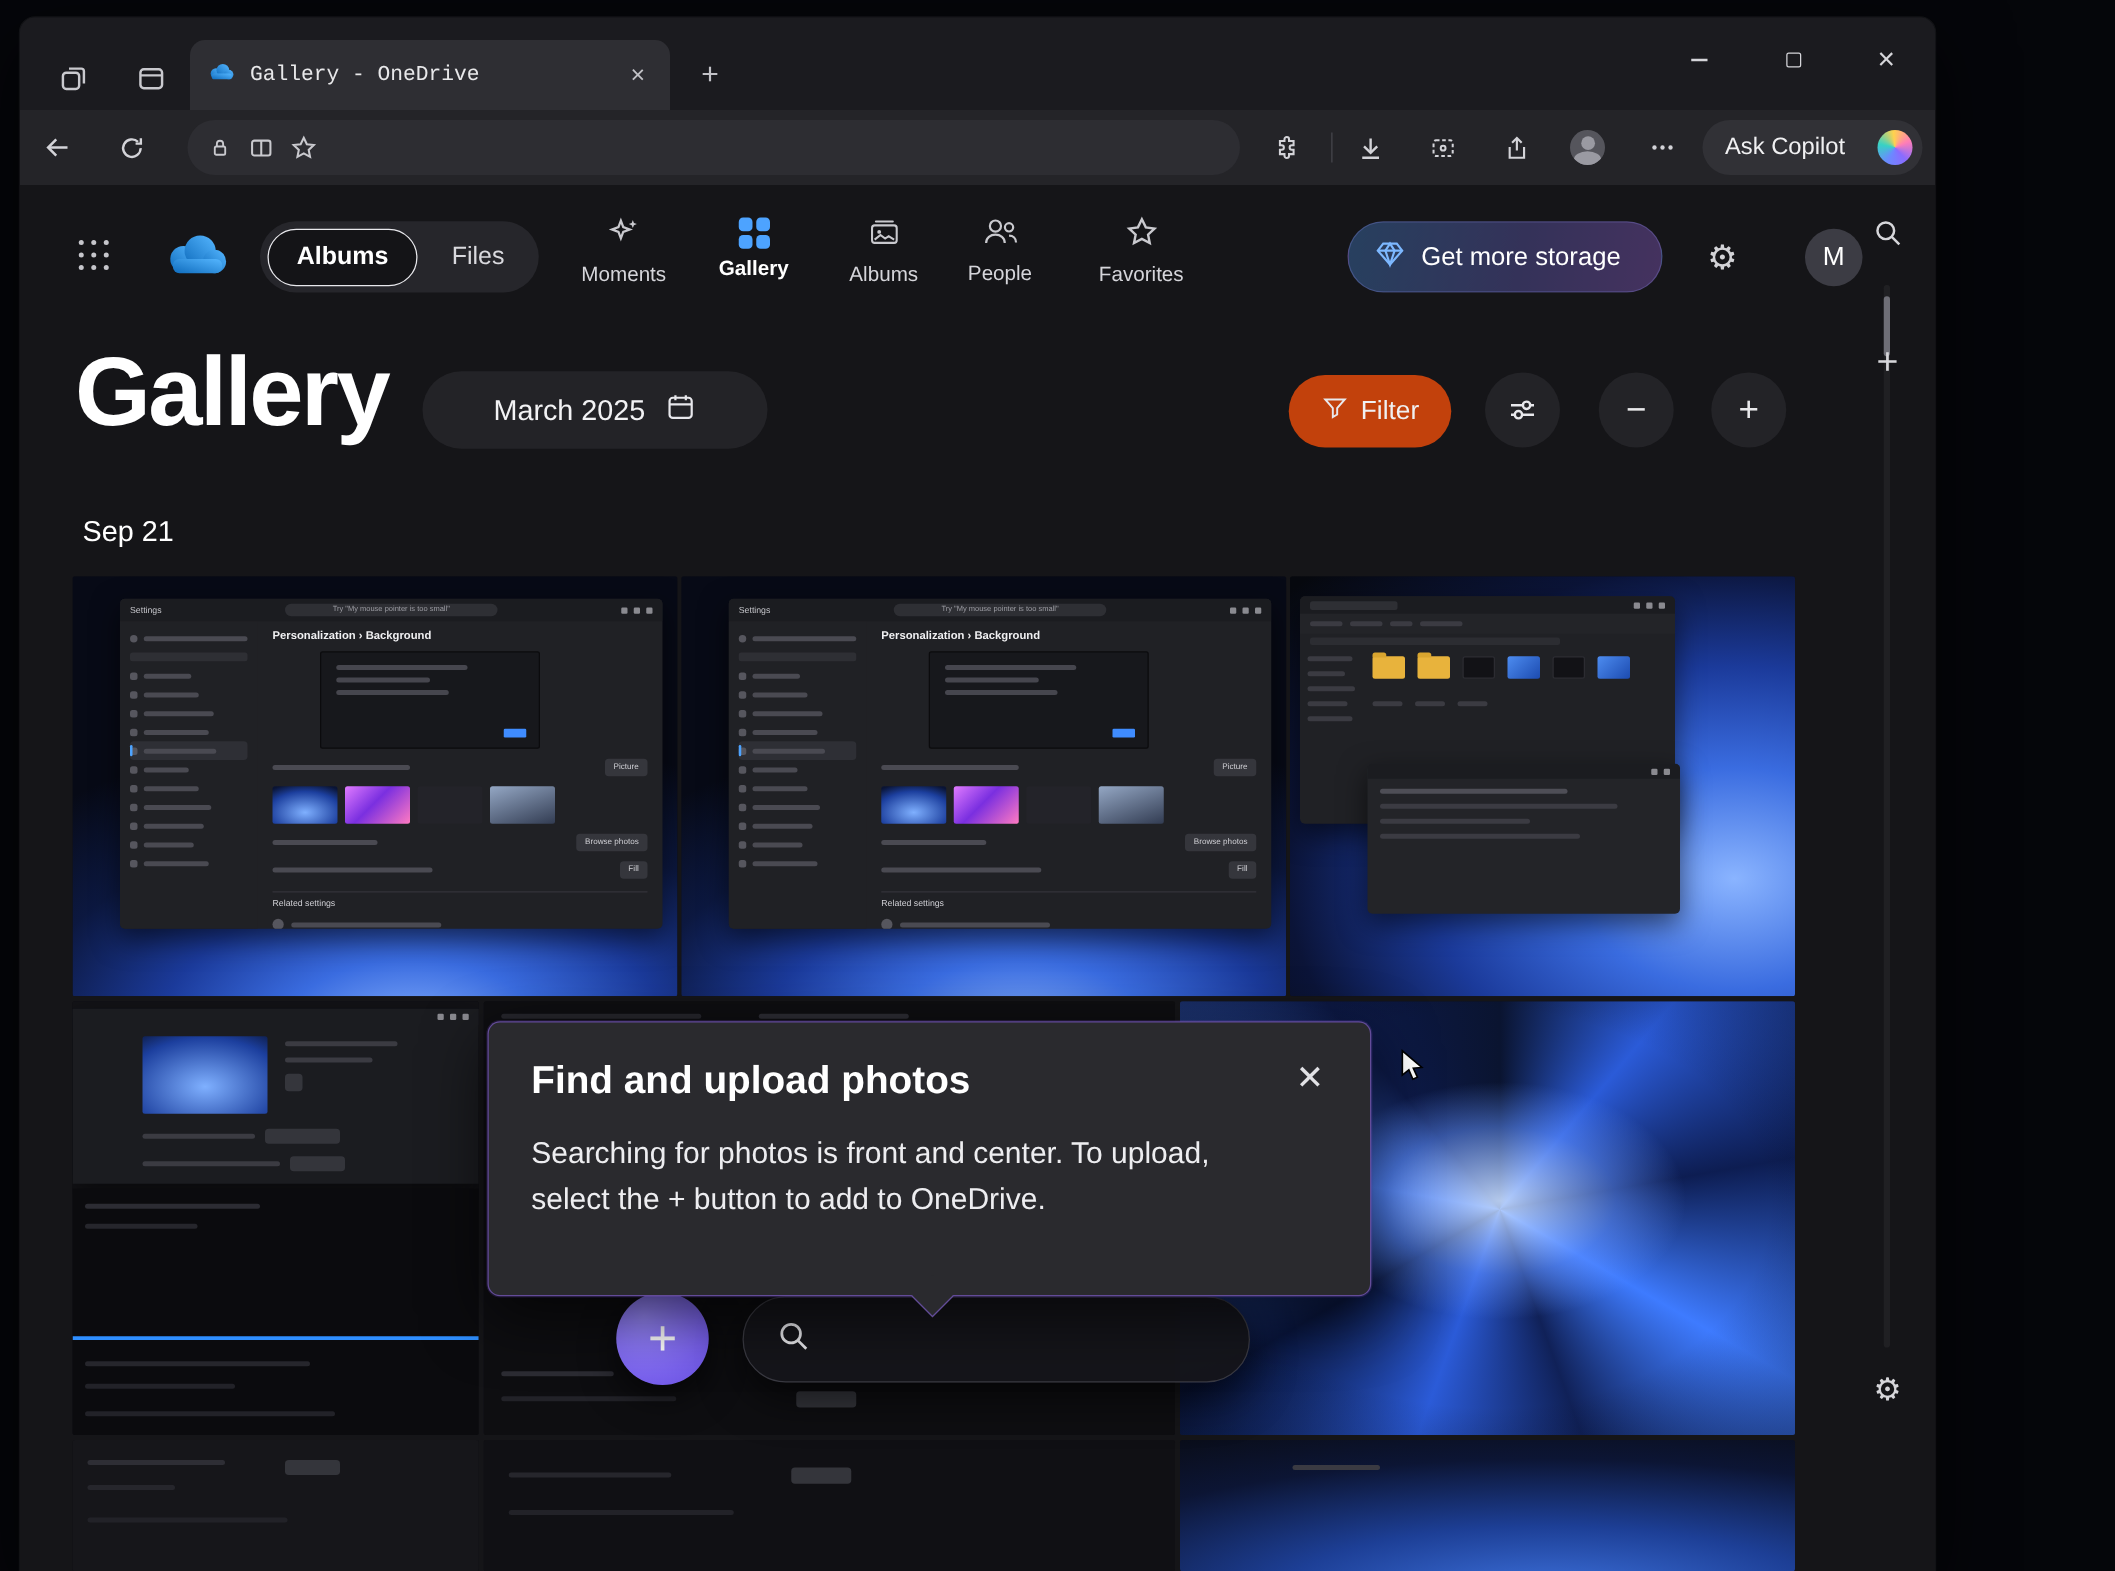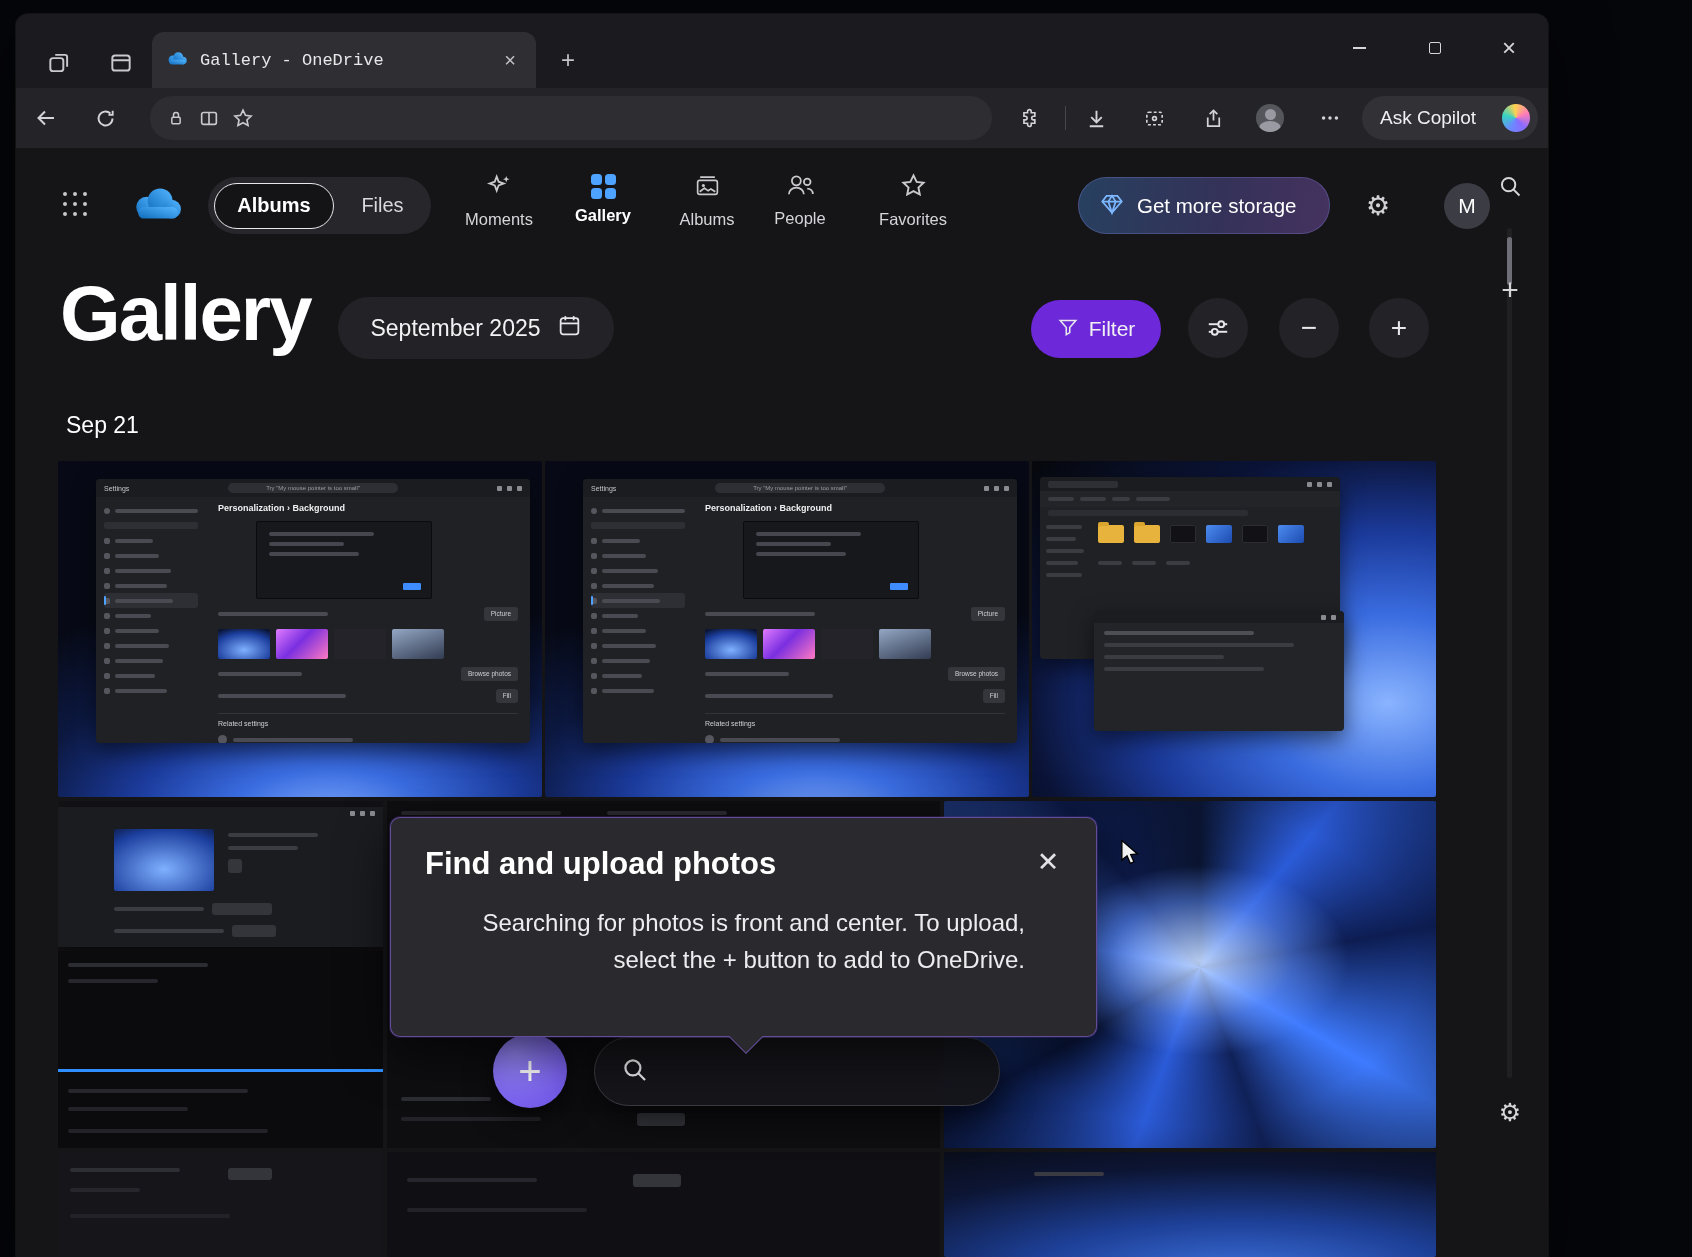--- a/index.html
+++ b/index.html
@@ -75,21 +75,21 @@
   .hdr-gear{position:absolute;left:1345px;top:41px;width:34px;height:34px;color:#d2d2d6;font-size:27px;
     display:flex;align-items:center;justify-content:center;}
   .avatar-m{position:absolute;left:1428px;top:35px;width:46px;height:46px;border-radius:50%;
     background:#3c3c44;color:#fff;font-size:21px;display:flex;align-items:center;justify-content:center;}
 
   
   .gallery-title{position:absolute;left:44px;top:120px;color:#ffffff;font-size:78px;font-weight:bold;
     letter-spacing:-2px;}
   .date-pill{position:absolute;left:322px;top:149px;width:276px;height:62px;background:#232327;
     border-radius:31px;display:flex;align-items:center;justify-content:center;gap:16px;color:#f2f2f4;font-size:23px;}
-  .filter-pill{position:absolute;left:1015px;top:152px;width:130px;height:58px;background:#6d28d9;
+  .filter-pill{position:absolute;left:1015px;top:152px;width:130px;height:58px;background:#c2410c;
     border-radius:29px;display:flex;align-items:center;justify-content:center;gap:10px;color:#f0f0f2;font-size:21px;}
   .circle-btn{position:absolute;top:150px;width:60px;height:60px;border-radius:50%;background:#232327;
     color:#e8e8ea;display:flex;align-items:center;justify-content:center;font-size:28px;}
   .cb-adjust{left:1172px;} .cb-minus{left:1263px;} .cb-plus{left:1353px;}
 
   .date-group{position:absolute;left:50px;top:264px;color:#ffffff;font-size:23px;}
 
   
   .photo{position:absolute;border-radius:2px;overflow:hidden;background:#101014;}
   .p1{left:42px;top:313px;width:484px;height:336px;}
@@ -154,21 +154,21 @@
   .tile.bl{background:linear-gradient(135deg,#4d8cf0,#1c4bb0);}
 
   .skel{position:absolute;display:block;background:#3b3b42;border-radius:2px;height:4px;}
   .blue-line{position:absolute;height:3px;background:#2f8fff;left:0;right:0;}
 
   
   .tooltip{position:absolute;left:374px;top:669px;width:707px;height:220px;background:#2a2a2e;
     border:1px solid rgba(146,104,240,.55);border-radius:10px;z-index:30;
     box-shadow:0 0 0 1px rgba(90,60,160,.25),0 16px 50px rgba(0,0,0,.65);padding:28px 34px;}
   .tooltip-title{color:#ffffff;font-size:31px;font-weight:bold;}
-  .tooltip-body{color:#ededf0;font-size:24px;line-height:37px;margin-top:22px;width:600px;text-align:right;}
+  .tooltip-body{color:#ededf0;font-size:24px;line-height:37px;margin-top:22px;width:600px;}
   .tooltip-close{position:absolute;right:30px;top:26px;width:36px;height:36px;color:#e2e2e6;font-size:27px;
     display:flex;align-items:center;justify-content:center;}
   .tooltip-caret{position:absolute;left:343px;bottom:-13px;width:24px;height:24px;background:#2a2a2e;
     transform:rotate(45deg);border-right:1px solid rgba(146,104,240,.55);border-bottom:1px solid rgba(146,104,240,.55);}
 
   
   .fab{position:absolute;left:477px;top:886px;width:74px;height:74px;border-radius:50%;z-index:20;
     background:radial-gradient(120% 120% at 30% 25%,#9b8bff 0%,#7b63ef 55%,#5f48d8 100%);
     color:#ffffff;font-size:40px;display:flex;align-items:center;justify-content:center;
     box-shadow:0 10px 28px rgba(0,0,0,.6);}
@@ -406,21 +406,21 @@
             <path d="M12 20 8.6 9.7 12 4.5l3.4 5.2z"></path>
         </svg>
       </span>
       <span class="storage-label">Get more storage</span>
     </div>
     <div class="hdr-gear">⚙</div>
     <div class="avatar-m">M</div>
 
     <div class="gallery-title">Gallery</div>
     <div class="date-pill">
-      <span>September 2025</span>
+      <span>March 2025</span>
       <span>
         <svg width="25" height="25" viewBox="0 0 24 24" fill="none" stroke="#e8e8ec" stroke-width="1.7">
           <rect x="3.5" y="5" width="17" height="15.5" rx="2.5"></rect>
             <path d="M3.5 10h17"></path>
             <path d="M8 3v4"></path>
             <path d="M16 3v4"></path>
         </svg>
       </span>
     </div>
     <div class="filter-pill">

